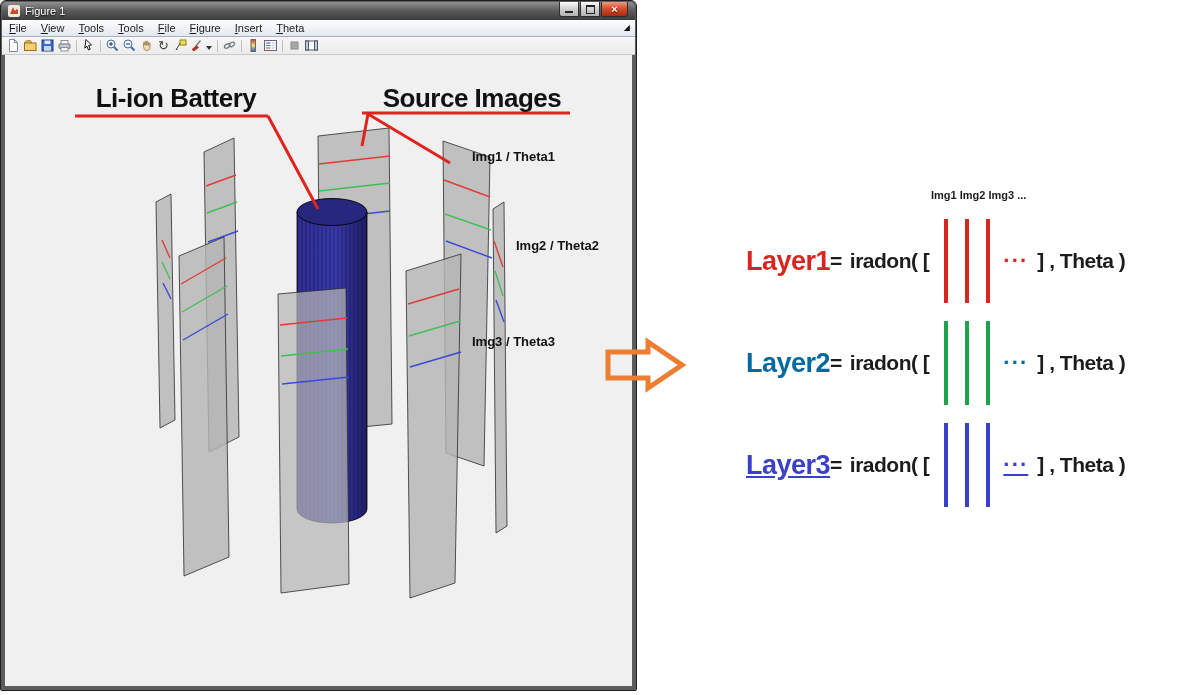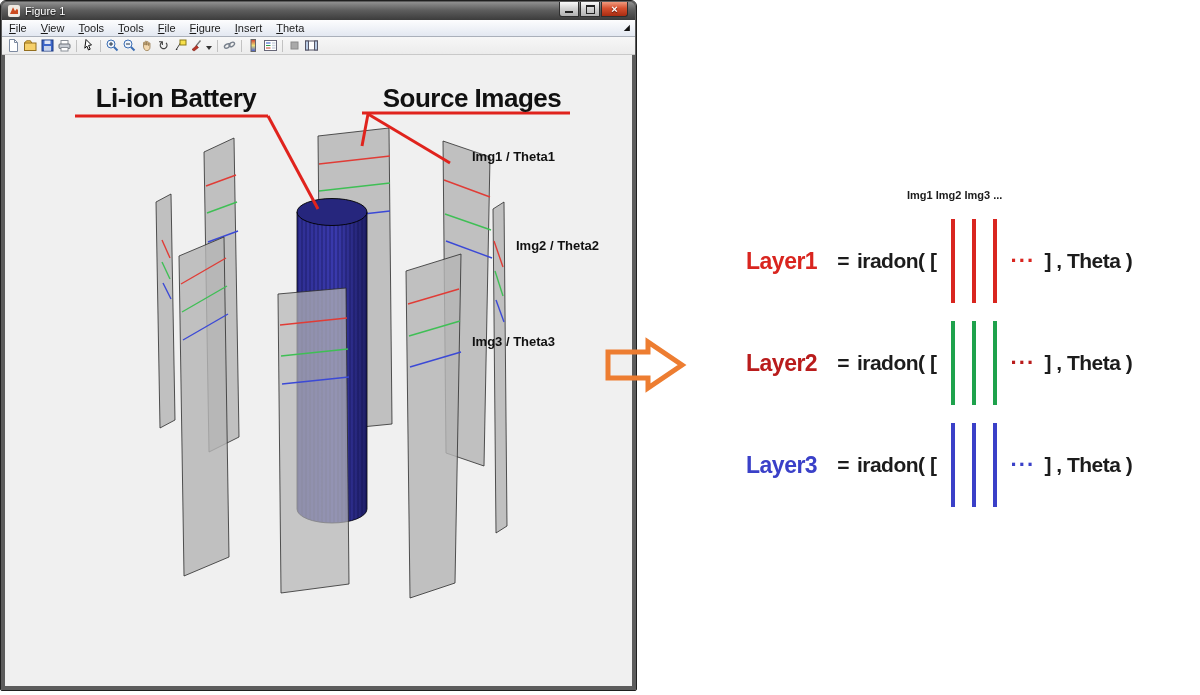--- a/index.html
+++ b/index.html
@@ -45,33 +45,33 @@
   #scene{position:absolute;left:5px;top:53px;}
   .panel{fill:#b5b5b5;fill-opacity:.82;stroke:#2b2b2b;stroke-width:.8;}
   .panel.front{fill-opacity:.72;}
   .lr{stroke:#e03c36;stroke-width:1.4;fill:none;}
   .lg{stroke:#3fbf55;stroke-width:1.4;fill:none;}
   .lb{stroke:#3b49d6;stroke-width:1.4;fill:none;}
   .red-thick{stroke:#e0231d;stroke-width:3;fill:none;}
   .scene-title{font:bold 26px "Liberation Sans",sans-serif;fill:#111;letter-spacing:-.5px;}
   .img-label{font:bold 13px "Liberation Sans",sans-serif;fill:#111;}
   
-  .eq-header{position:absolute;left:884px;top:189px;font:bold 11px "Liberation Sans",sans-serif;
+  .eq-header{position:absolute;left:908px;top:189px;font:bold 11px "Liberation Sans",sans-serif;
     color:#1c1c1c;padding-left:23px;}
   .eq-row{position:absolute;left:746px;height:84px;display:flex;align-items:center;
     font:bold 21px "Liberation Sans",sans-serif;color:#1c1c1c;letter-spacing:-.5px;white-space:nowrap;}
-  .eq-name{font-size:23px;margin-right:20px;}
+  .eq-name{font-size:27px;margin-right:0;}
   .eq-eq{margin-right:8px;}
   .bars{display:flex;gap:17px;margin:0 13px 0 15px;}
   .bars i{width:4px;height:84px;display:block;}
   .eq-dots{margin-right:9px;letter-spacing:1px;font-size:22px;}
   .row1{top:219px;} .row2{top:321px;} .row3{top:423px;}
   .row1 .eq-name,.row1 .eq-dots{color:#d9251f;} .row1 .bars i{background:#d9251f;}
-  .row2 .eq-name,.row2 .eq-dots{color:#b91c1c;} .row2 .bars i{background:#1ea24c;}
-  .row3 .eq-name,.row3 .eq-dots{color:#3a40c8;} .row3 .bars i{background:#3a40c8;}
+  .row2 .eq-name,.row2 .eq-dots{color:#0369a1;} .row2 .bars i{background:#1ea24c;}
+  .row3 .eq-name,.row3 .eq-dots{color:#3a40c8;text-decoration:underline;} .row3 .bars i{background:#3a40c8;}
   #arrow{position:absolute;left:600px;top:336px;}
 </style>
 </head>
 <body>
 
 <div id="window">
   <div class="titlebar">
     <svg class="win-icon" viewBox="0 0 12 12">
       <rect x="0" y="0" width="12" height="12" rx="2" fill="#efe9e2"></rect>
       <path d="M2 9 L5 2.2 L7 6 L9 3.8 L10 5.2 L10 9 Z" fill="#cc4a1f"></path>

